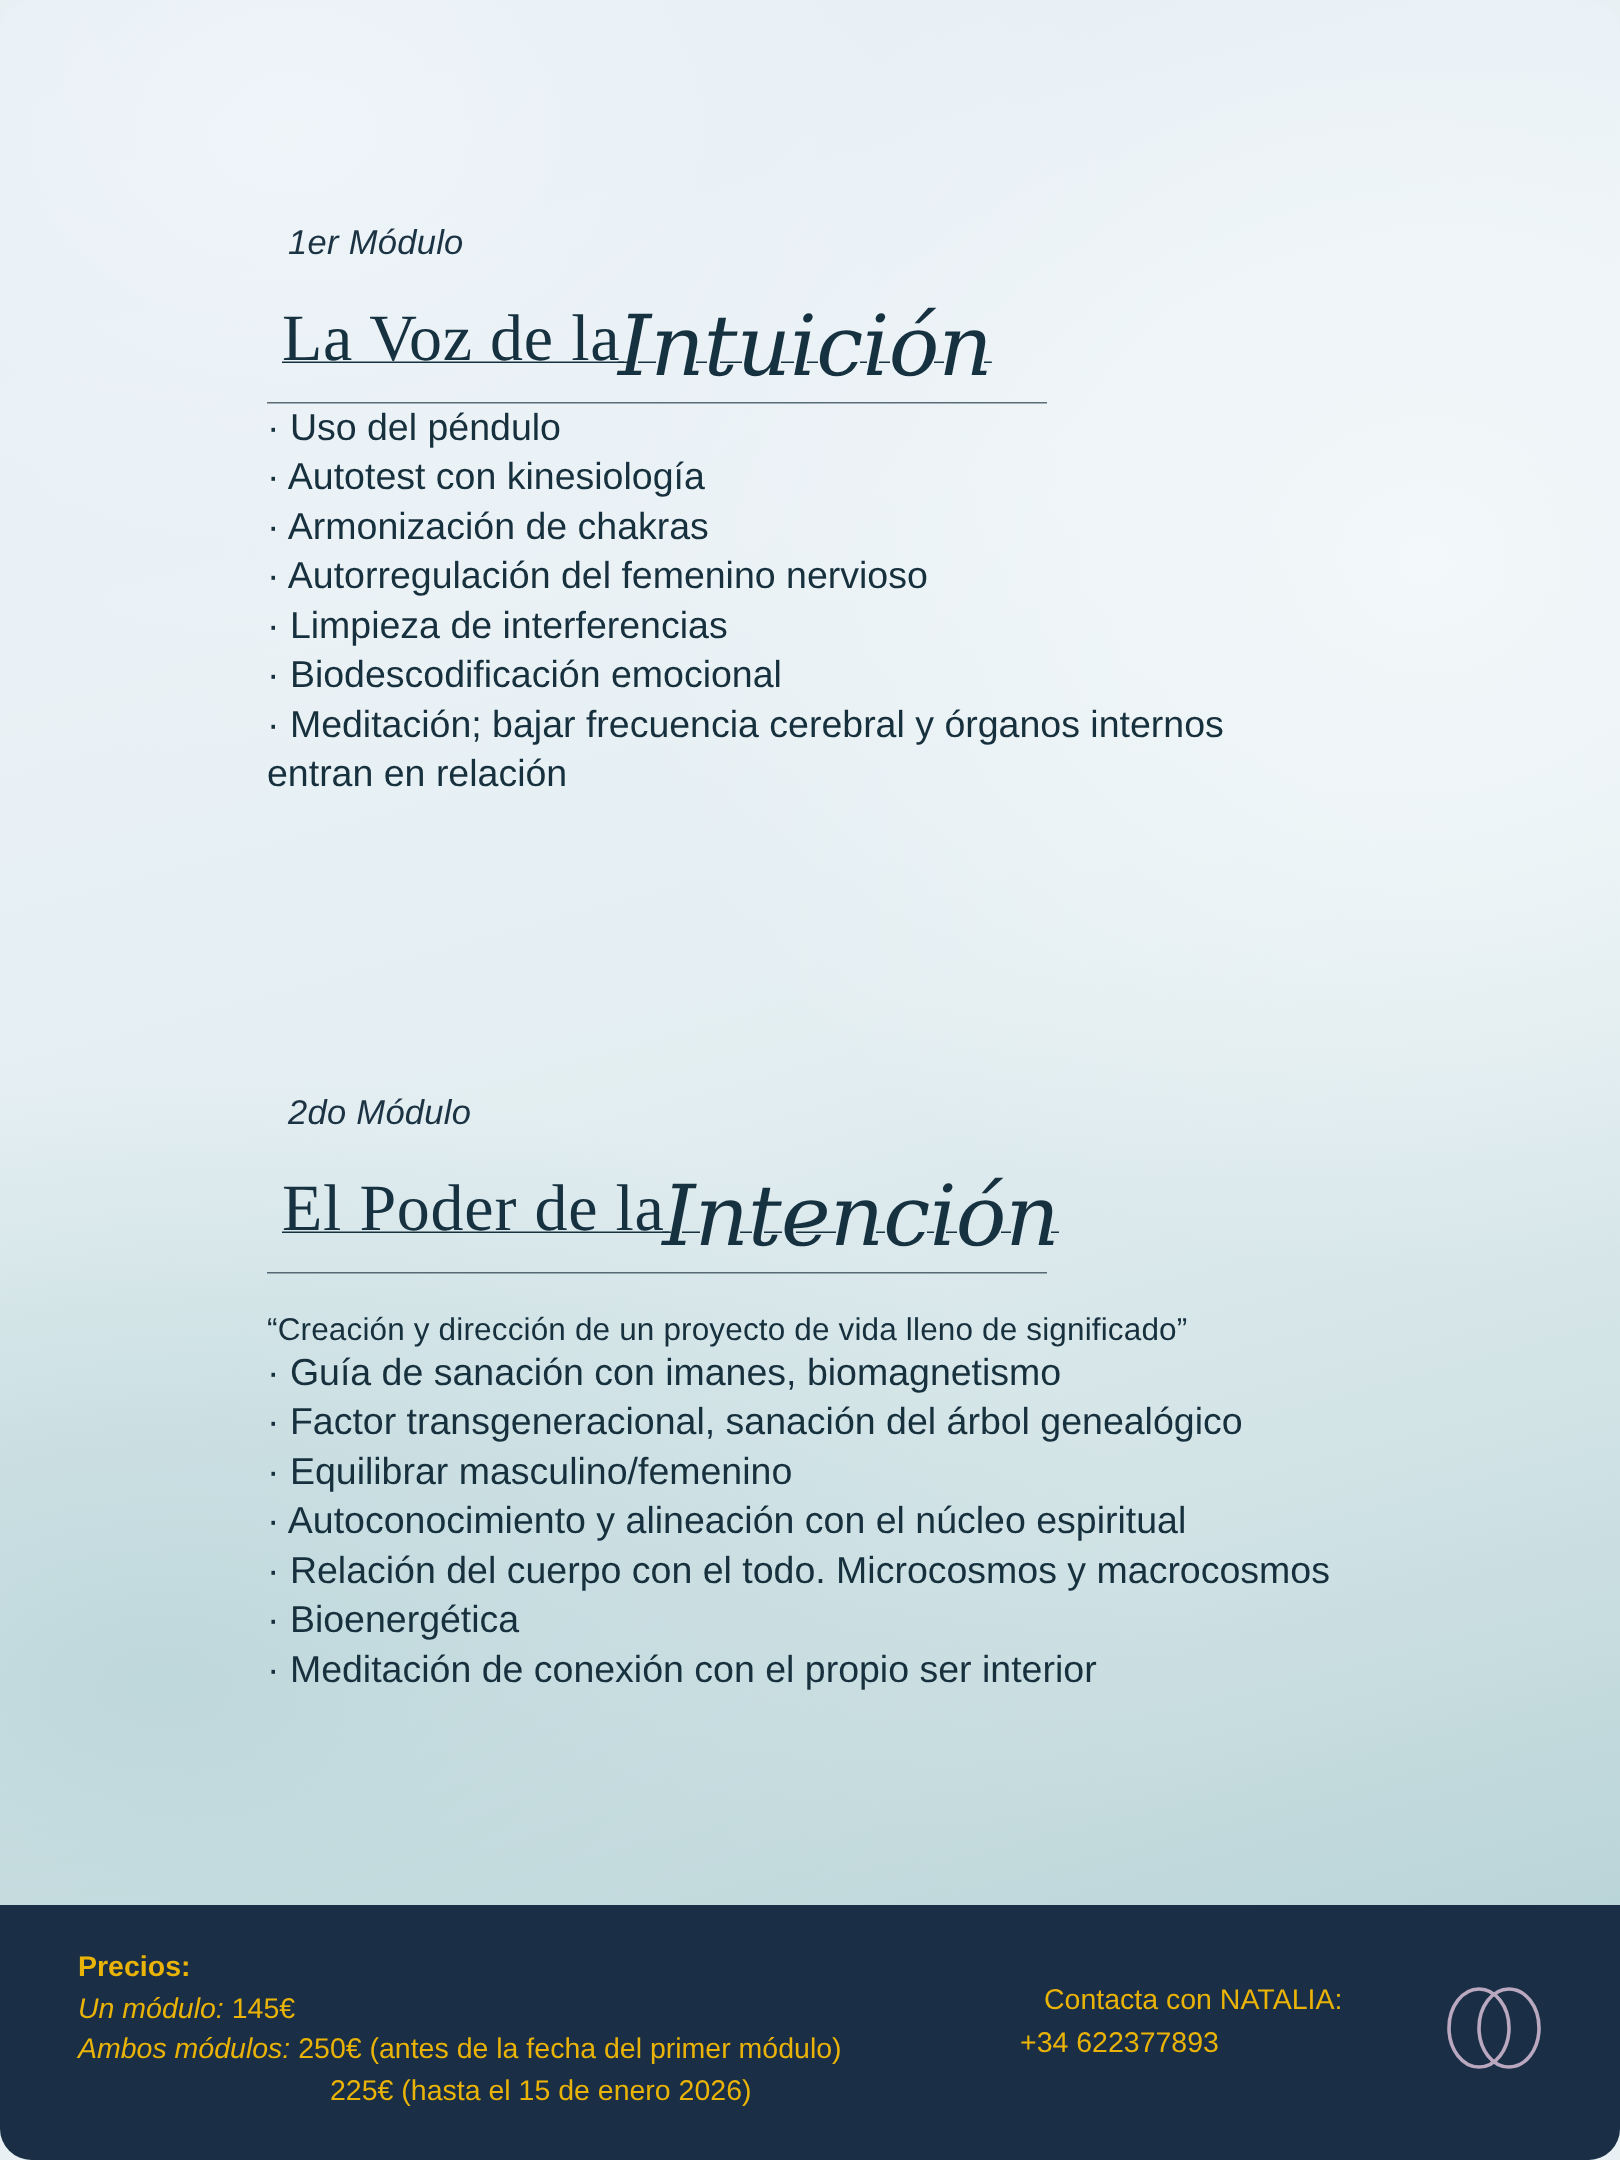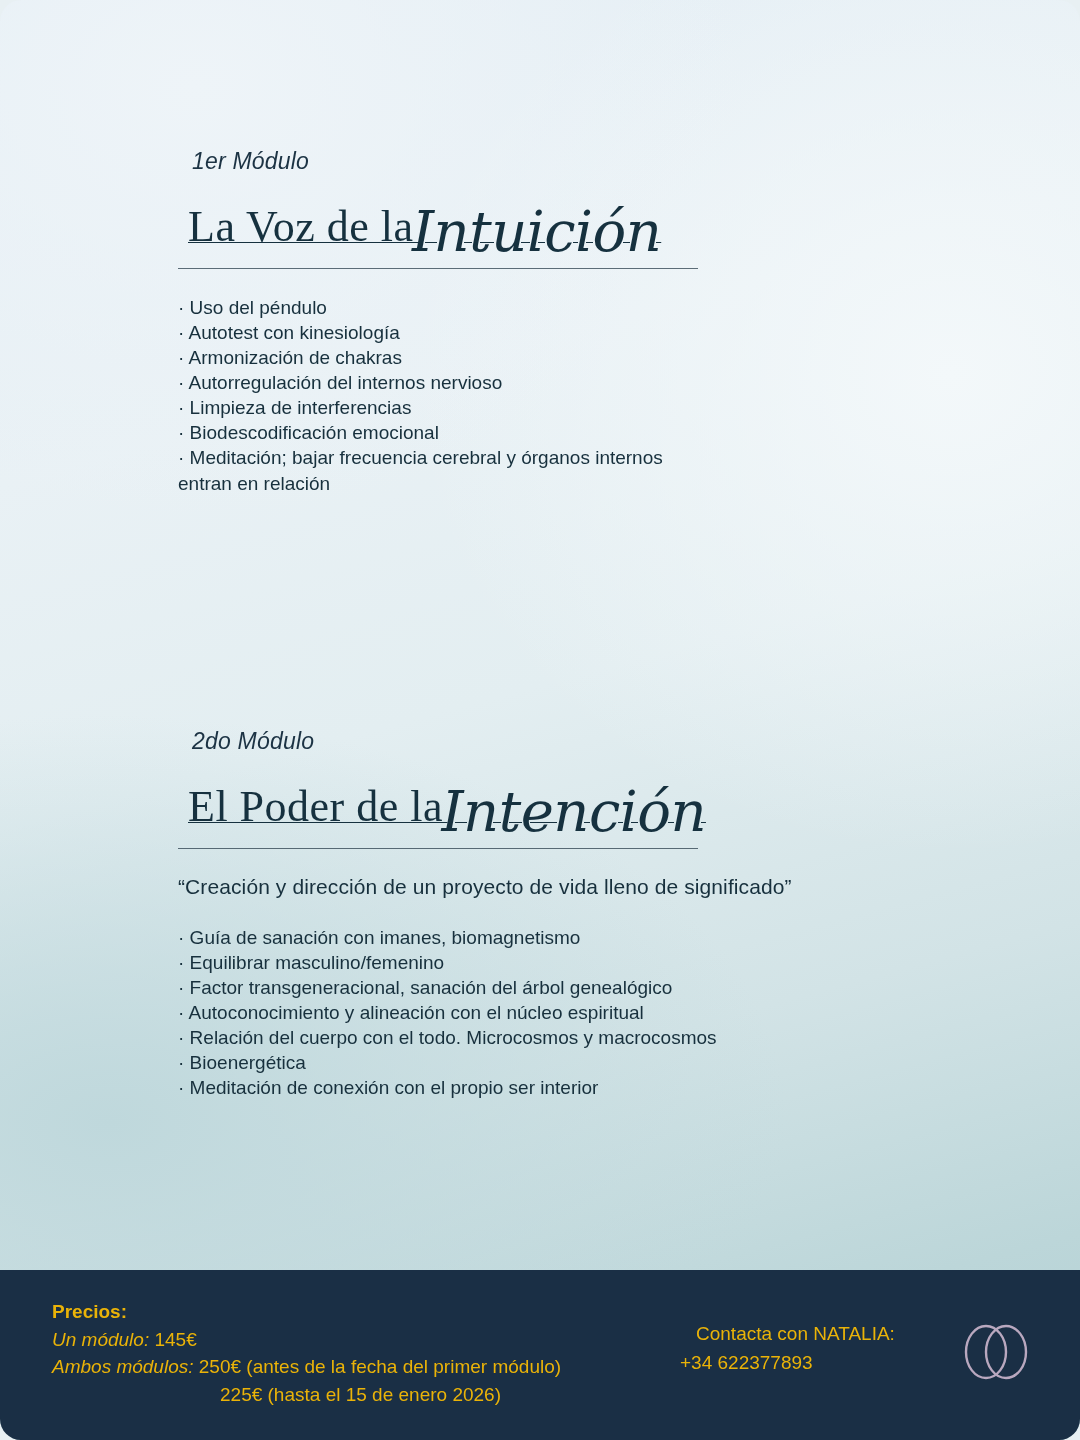--- a/index.html
+++ b/index.html
@@ -64,22 +64,21 @@
     background: #2b3f4c;
     opacity: 0.75;
   }
   .quote {
     margin-top: 26px;
     font-size: 21px;
     color: #17303d;
     letter-spacing: 0.1px;
   }
   .bullets {
-    margin-top: 26px;
-    font-size: 19px;
+    font-size: 25px;
     color: #17303d;
     line-height: 1.32;
   }
   .bullets div { white-space: nowrap; }
 
   .footer {
     position: absolute;
     left: 0;
     bottom: 0;
     width: 1080px;
@@ -125,40 +124,40 @@
     <div class="module-kicker">1er Módulo</div>
     <div class="module-title">
       <span class="title-serif">La Voz de la</span>
       <span class="title-script">Intuición</span>
     </div>
     <div class="rule"></div>
     <div class="bullets">
       <div>· Uso del péndulo</div>
       <div>· Autotest con kinesiología</div>
       <div>· Armonización de chakras</div>
-      <div>· Autorregulación del internos nervioso</div>
+      <div>· Autorregulación del femenino nervioso</div>
       <div>· Limpieza de interferencias</div>
       <div>· Biodescodificación emocional</div>
       <div>· Meditación; bajar frecuencia cerebral y órganos internos</div>
       <div>entran en relación</div>
     </div>
   </div>
 
   <div class="module module-2">
     <div class="module-kicker">2do Módulo</div>
     <div class="module-title">
       <span class="title-serif">El Poder de la</span>
       <span class="title-script">Intención</span>
     </div>
     <div class="rule"></div>
     <div class="quote">“Creación y dirección de un proyecto de vida lleno de significado”</div>
     <div class="bullets">
       <div>· Guía de sanación con imanes, biomagnetismo</div>
+      <div>· Factor transgeneracional, sanación del árbol genealógico</div>
       <div>· Equilibrar masculino/femenino</div>
-      <div>· Factor transgeneracional, sanación del árbol genealógico</div>
       <div>· Autoconocimiento y alineación con el núcleo espiritual</div>
       <div>· Relación del cuerpo con el todo. Microcosmos y macrocosmos</div>
       <div>· Bioenergética</div>
       <div>· Meditación de conexión con el propio ser interior</div>
     </div>
   </div>
 
   <div class="footer">
     <div class="prices">
       <div><b>Precios:</b></div>

